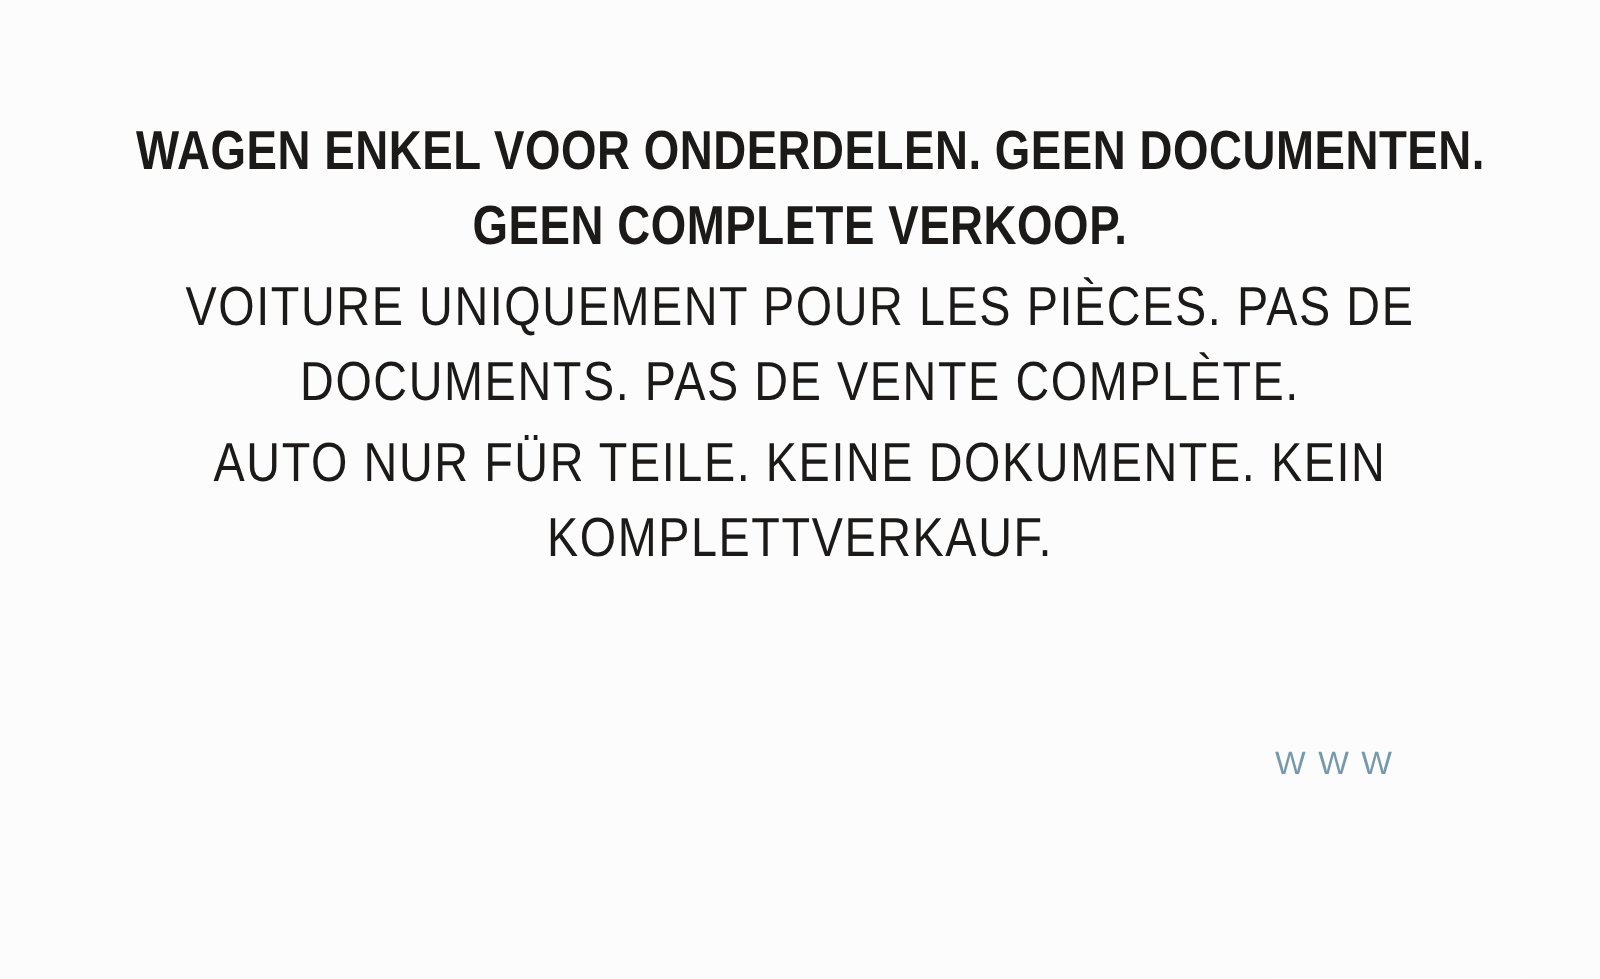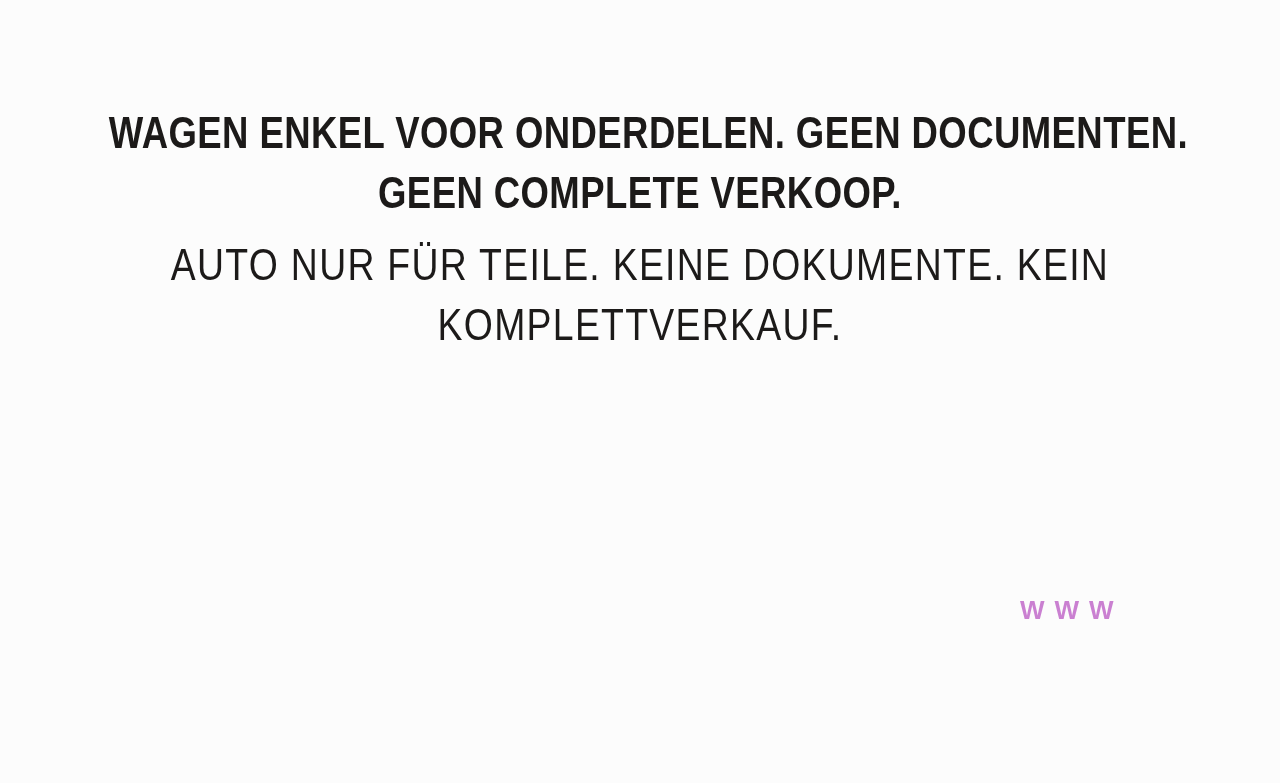--- a/index.html
+++ b/index.html
@@ -15,21 +15,21 @@
     font-family: "Liberation Sans", "DejaVu Sans", sans-serif;
   }
   .notice {
     position: absolute;
     top: 91px;
     left: 0;
     right: 0;
     z-index: 1;
   }
   .para {
-    margin: 12px 0 5px 0;
+    margin: 0 0 5px 0;
   }
   .line {
     height: 60px;
     line-height: 60px;
     text-align: center;
     white-space: nowrap;
     font-size: 44px;
     color: #1c1a19;
     letter-spacing: 0.5px;
     transform-origin: 50% 50%;
@@ -42,41 +42,45 @@
     font-weight: 400;
     transform: scaleX(0.85);
     letter-spacing: 1.5px;
   }
   .watermark {
     position: absolute;
     left: 1020px;
     top: 595px;
     z-index: 0;
     font-size: 26px;
-    font-weight: 700;
+    font-weight: 400;
     letter-spacing: 10px;
-    color: #a21caf;
+    color: #0c4a6e;
     opacity: 0.55;
     white-space: nowrap;
   }
 </style>
 </head>
 <body>
 
 <div class="page">
 
   <div class="watermark">WWW</div>
 
   <div class="notice">
 
     <div class="para bold">
       <div class="line">WAGEN ENKEL VOOR ONDERDELEN. GEEN DOCUMENTEN.</div>
       <div class="line">GEEN COMPLETE VERKOOP.</div>
     </div>
 
+    <div class="para regular">
+      <div class="line">VOITURE UNIQUEMENT POUR LES PIÈCES. PAS DE</div>
+      <div class="line">DOCUMENTS. PAS DE VENTE COMPLÈTE.</div>
+    </div>
 
 
     <div class="para regular">
       <div class="line">AUTO NUR FÜR TEILE. KEINE DOKUMENTE. KEIN</div>
       <div class="line">KOMPLETTVERKAUF.</div>
     </div>
 
 
   </div>
 </div>

